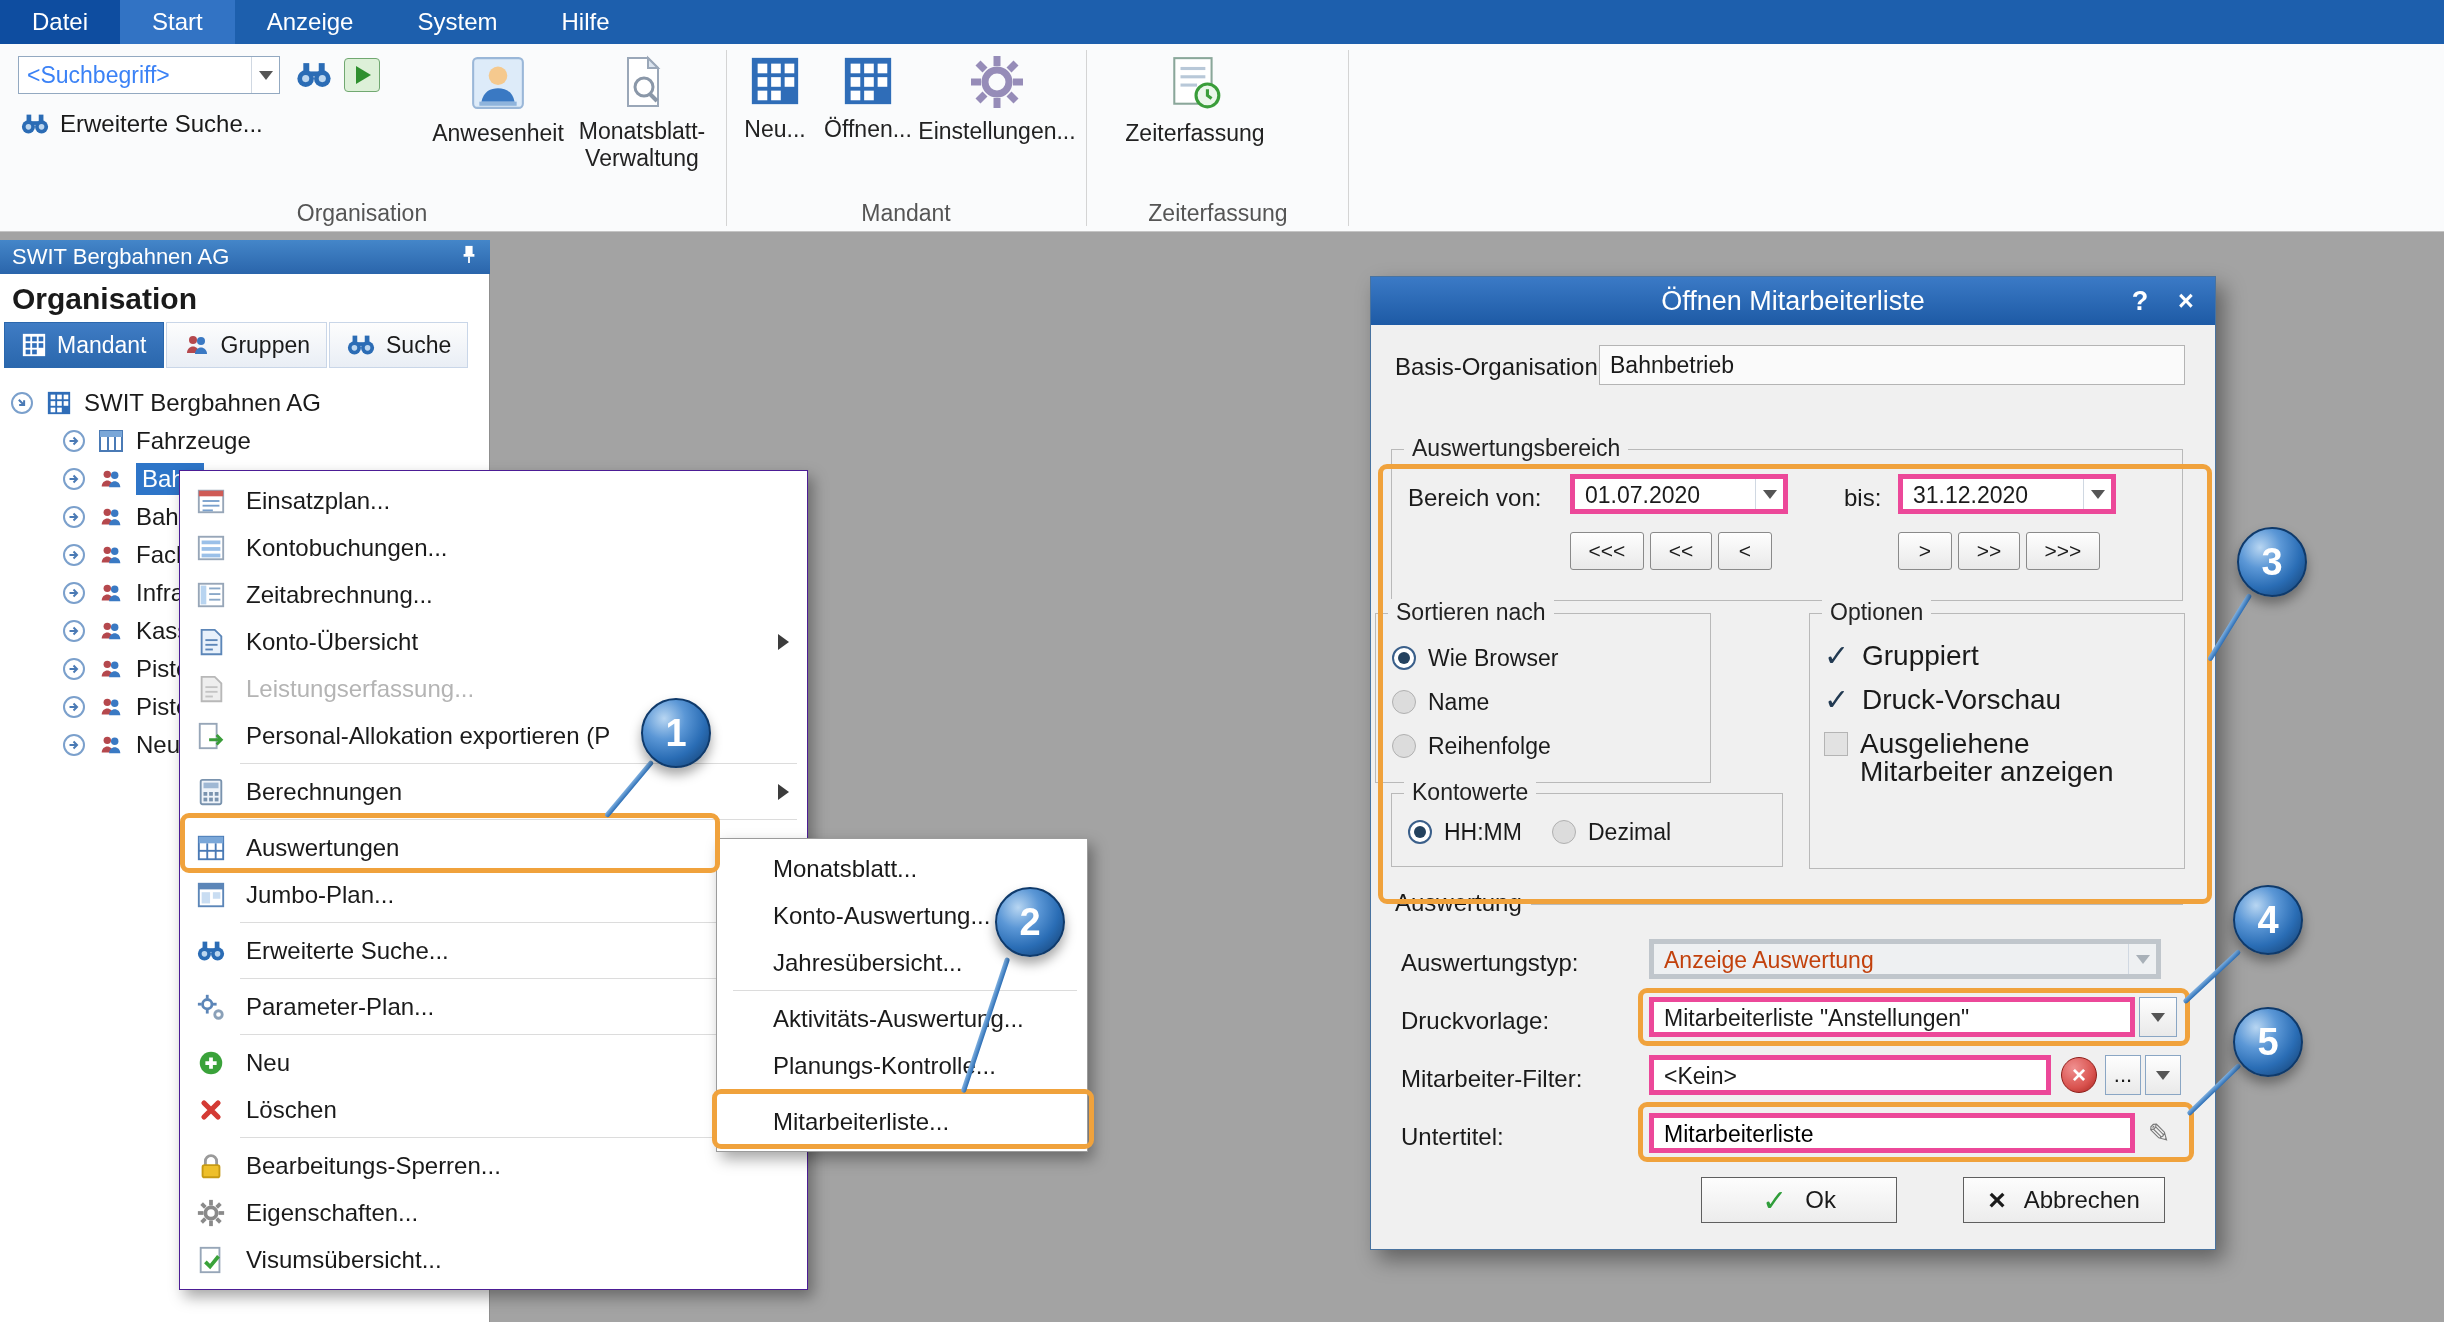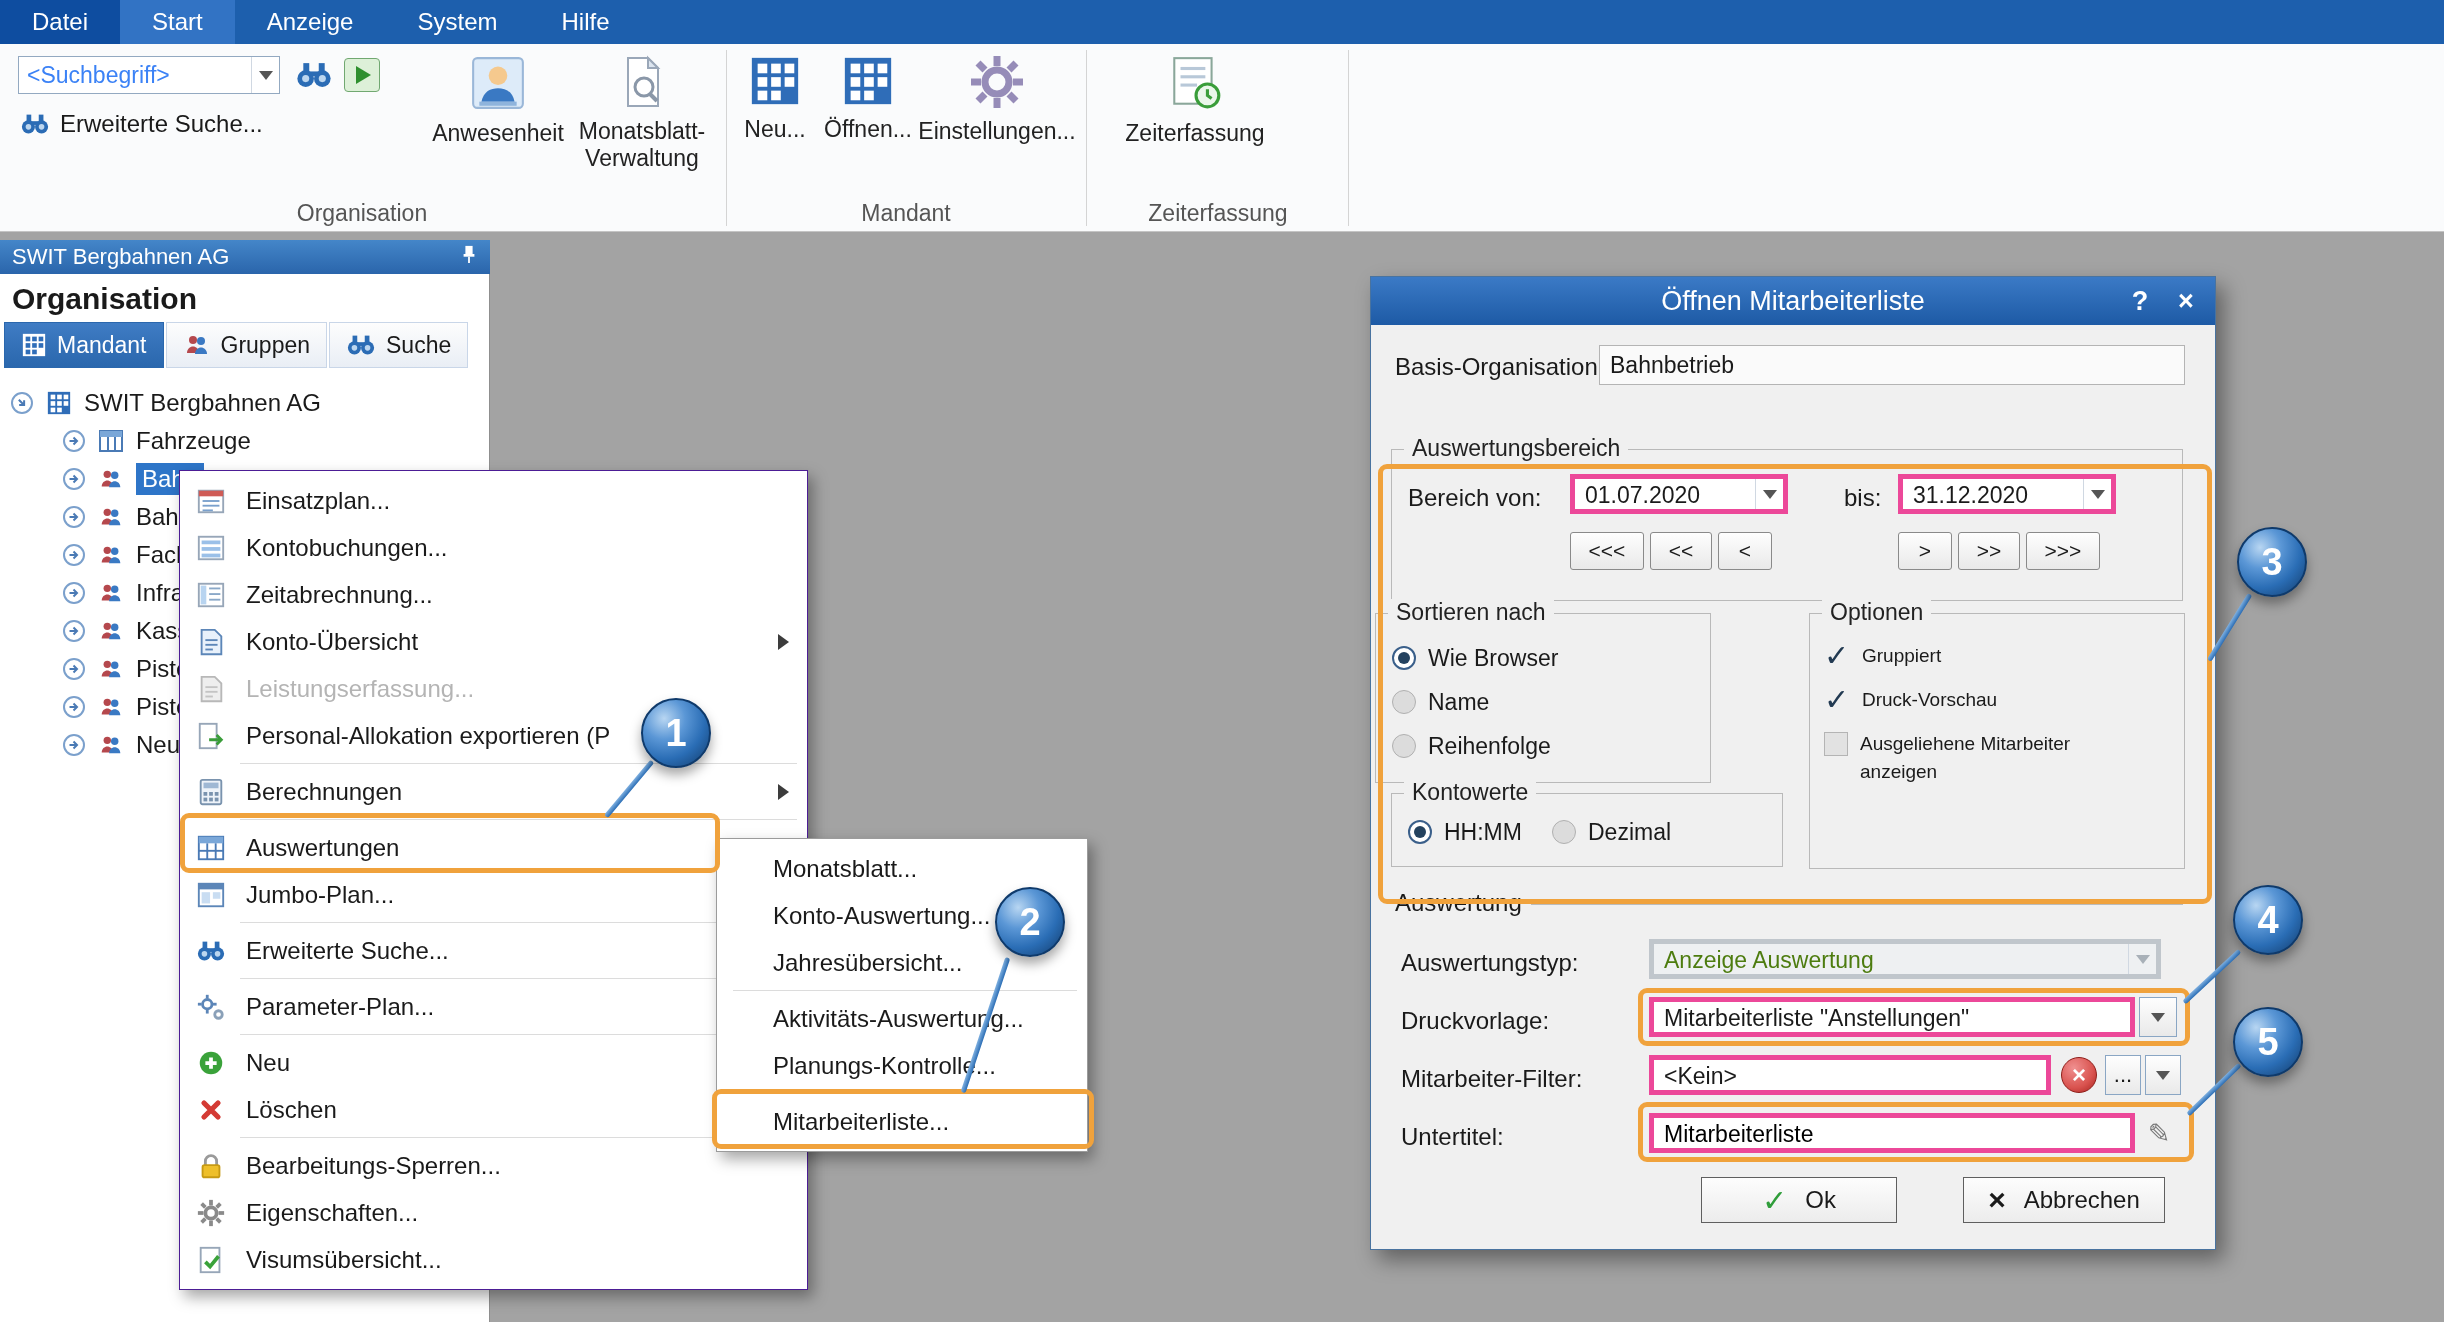--- a/index.html
+++ b/index.html
@@ -58,33 +58,33 @@
   .dialog{position:absolute;left:1370px;top:276px;width:846px;height:974px;background:#f0f0f0;border:1px solid #49739f;box-shadow:8px 10px 20px rgba(0,0,0,.4);z-index:5}
   .dlg-titlebar{position:absolute;left:0;top:0;width:100%;height:48px;background:linear-gradient(#3b7ac6,#1d5aa5);color:#fff;display:flex;align-items:center;justify-content:center;font-size:27px}
   .dlg-titlebtn{position:absolute;top:0;width:46px;height:48px;display:flex;align-items:center;justify-content:center;color:#fff;font-size:27px;font-weight:bold}
   .flabel{position:absolute;font-size:24px;white-space:nowrap}
   .valuebox{position:absolute;background:#fafafa;border:1px solid #b4b4b4;display:flex;align-items:center;padding:0 10px;font-size:23px}
   .grp{position:absolute;border:1px solid #b9b9b9}
   .grp-label{position:absolute;top:-15px;left:12px;background:#f0f0f0;padding:0 8px;font-size:23px;color:#222;white-space:nowrap}
   .combo{position:absolute;background:#fff;border:5px solid #ec4899;display:flex;align-items:flex-end}
   .combo .combo-text{padding:0 10px;font-size:23px;flex:1;white-space:nowrap;overflow:hidden}
   .combo.disabled{background:#eef0f2;border-color:#c0c6cc}
-  .combo.disabled .combo-text{color:#4d7c0f}
+  .combo.disabled .combo-text{color:#c2410c}
   .combo input{border:0;outline:none;flex:1;font-size:23px;padding:0 10px;font-family:inherit;min-width:0;background:transparent}
   .navbtn{position:absolute;background:linear-gradient(#fefefe,#e9e9e9);border:1px solid #8a8a8a;border-radius:3px;display:flex;align-items:center;justify-content:center;font-size:21px}
   .sqbtn{position:absolute;background:linear-gradient(#fefefe,#e9e9e9);border:1px solid #8aa6c4;display:flex;align-items:center;justify-content:center;font-size:22px}
   .radio-row{position:absolute;display:flex;align-items:center;gap:12px;height:36px;font-size:23px}
   .radio{width:24px;height:24px;border-radius:50%;background:#dcdcdc;border:1px solid #b0b0b0;flex:none;position:relative}
   .radio.selected{background:#fff;border:2px solid #3a5f8a}
   .radio.selected::after{content:"";position:absolute;left:50%;top:50%;width:12px;height:12px;margin:-6px 0 0 -6px;border-radius:50%;background:#24425f}
   .opt-row{position:absolute;display:flex;align-items:flex-start;gap:12px}
   .chk-mark{color:#223a52;font-size:30px;line-height:28px;width:26px;flex:none;font-weight:bold}
   .chk-empty{width:24px;height:24px;background:#e2e2e2;border:1px solid #b4b4b4;flex:none;margin-top:2px}
   .chk-dark{width:24px;height:24px;background:#707070;border:1px solid #5a5a5a;flex:none;margin-top:2px}
-  .opt-label{font-size:19px;line-height:28px}
+  .opt-label{font-size:28px;line-height:28px}
   .opt-label.dim{color:#9a9a9a}
   .red-btn{position:absolute;width:36px;height:36px;border-radius:50%;background:radial-gradient(circle at 35% 30%,#f09090,#d9534f 60%,#a8231e);border:1px solid #8e1d18;color:#fff;display:flex;align-items:center;justify-content:center;font-size:24px;font-weight:bold}
   .dlg-btn{position:absolute;background:linear-gradient(#fdfdfd,#ececec);border:1px solid #5f5f5f;display:flex;align-items:center;justify-content:center;gap:18px;font-size:24px}
   .okmark{color:#2f9d3a;font-size:30px;font-weight:bold}
   .xmark{color:#1a1a1a;font-size:30px;font-weight:bold}
   .pencil-btn{position:absolute;display:flex;align-items:center;justify-content:center;font-size:27px;color:#777}
   .divline{position:absolute;height:1px;background:#bbb}
 
   
   .hl{position:absolute;border:5px solid #f0a23c;border-radius:9px;z-index:20;pointer-events:none}

